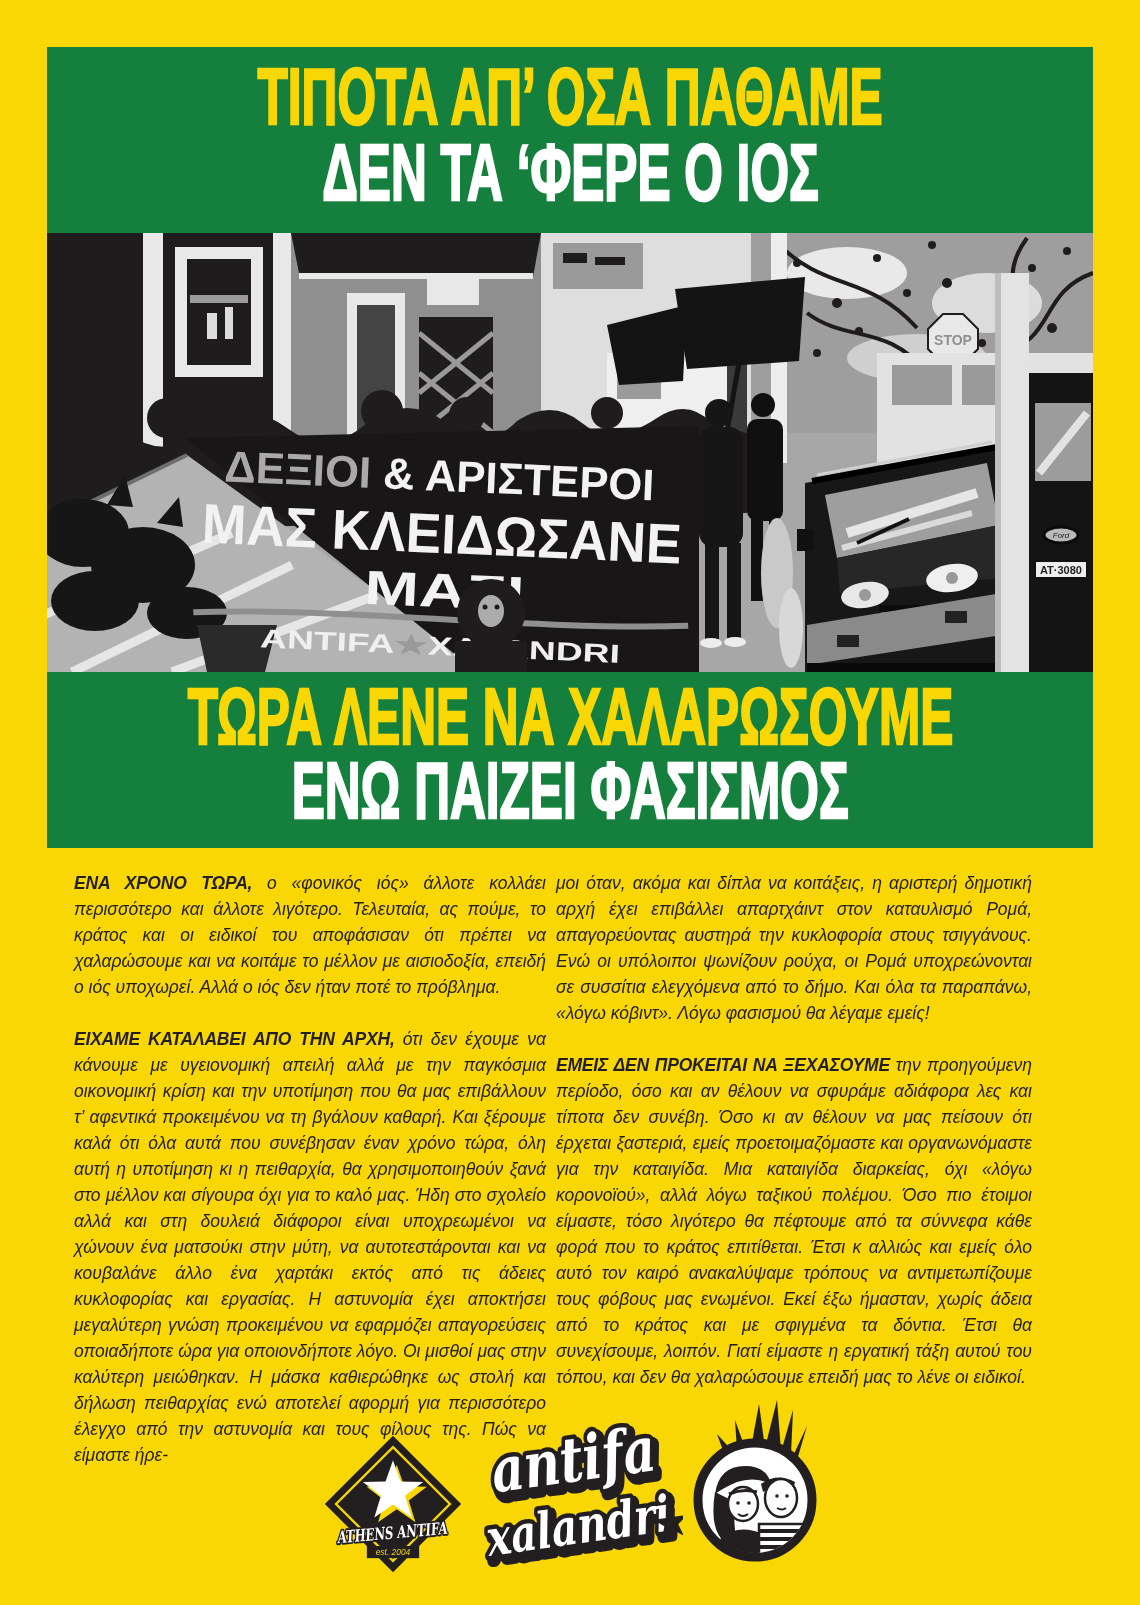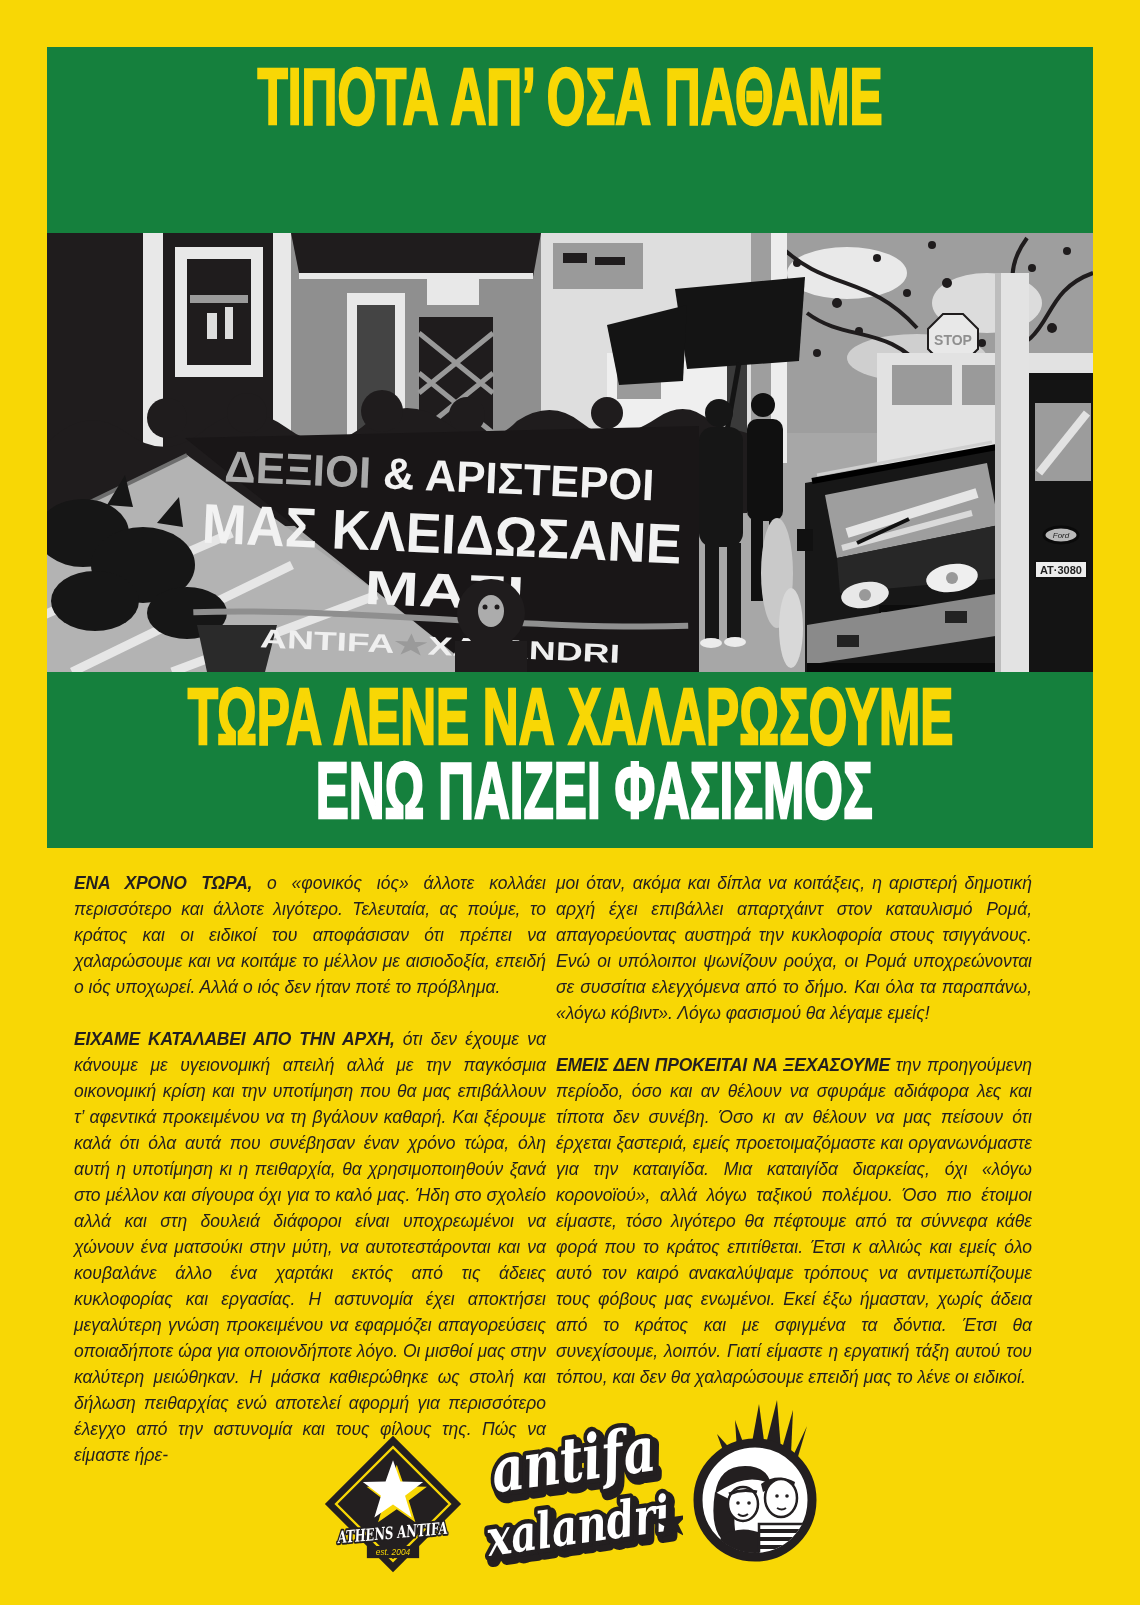--- a/index.html
+++ b/index.html
@@ -15,21 +15,21 @@
   .hline{position:absolute;left:0;width:1046px;display:flex;justify-content:center;align-items:center;}
   .hline > span{
     font-weight:700;white-space:nowrap;line-height:1;
     transform:scaleX(0.62);transform-origin:50% 50%;
     -webkit-text-stroke:2.5px currentColor;
     font-family:"Liberation Sans",sans-serif;
   }
   .h-title1{top:12px;height:76px;font-size:80px;color:#F8D705;}
   .h-title2{top:88px;height:76px;font-size:80px;color:#FFFFFF;}
   .h-sub1{top:632px;height:76px;font-size:80px;color:#F8D705;}
-  .h-sub2{top:706px;height:76px;font-size:80px;color:#FFFFFF;padding-left:24px;}
+  .h-sub2{top:706px;height:76px;font-size:80px;color:#FFFFFF;}
   .photo{position:absolute;left:0;top:186px;width:1046px;height:439px;display:block;}
   .col{
     position:absolute;top:870px;
     font-size:17.5px;line-height:26px;color:#231F20;
     text-align:justify;
     font-style:italic;
   }
   .col-left{left:74px;width:472px;}
   .col-right{left:556px;width:476px;}
   .col p{margin:0 0 26px 0;}
@@ -45,20 +45,23 @@
   svg text{font-family:"Liberation Sans",sans-serif;}
   .script-font{font-family:"DejaVu Serif",serif;font-style:italic;font-weight:700;}
 </style>
 </head>
 <body>
 
 <div class="panel">
 
   <div class="hline h-title1">
       <span>ΤΙΠΟΤΑ ΑΠ’ ΟΣΑ ΠΑΘΑΜΕ</span>
+    </div>
+  <div class="hline h-title2">
+      <span>ΔΕΝ ΤΑ ‘ΦΕΡΕ Ο ΙΟΣ</span>
     </div>
 
   <svg class="photo" viewBox="0 0 1046 439" preserveAspectRatio="none">
 
     <rect x="0" y="0" width="1046" height="439" fill="#A7A7A7"></rect>
 
     <g>
       <rect x="0" y="0" width="96" height="439" fill="#1F1C1D"></rect>
       <rect x="96" y="0" width="20" height="250" fill="#E8E8E8"></rect>
       <rect x="116" y="0" width="110" height="262" fill="#1F1C1D"></rect>

